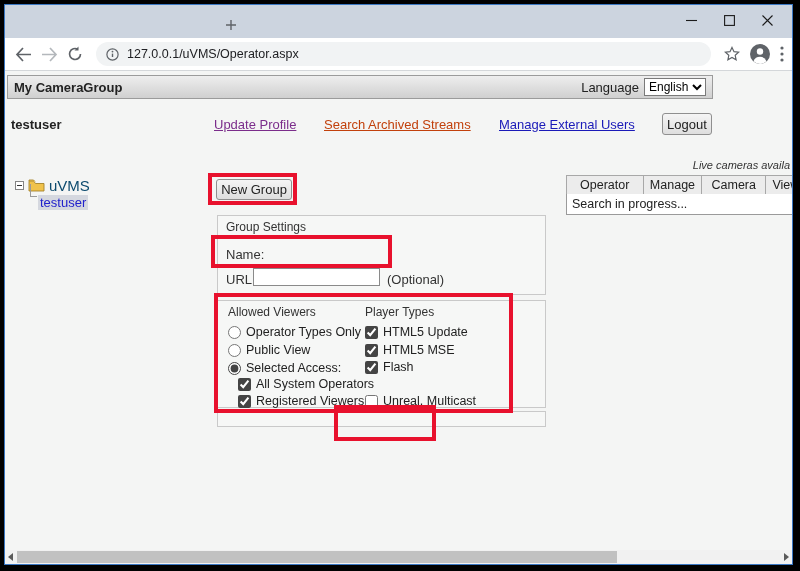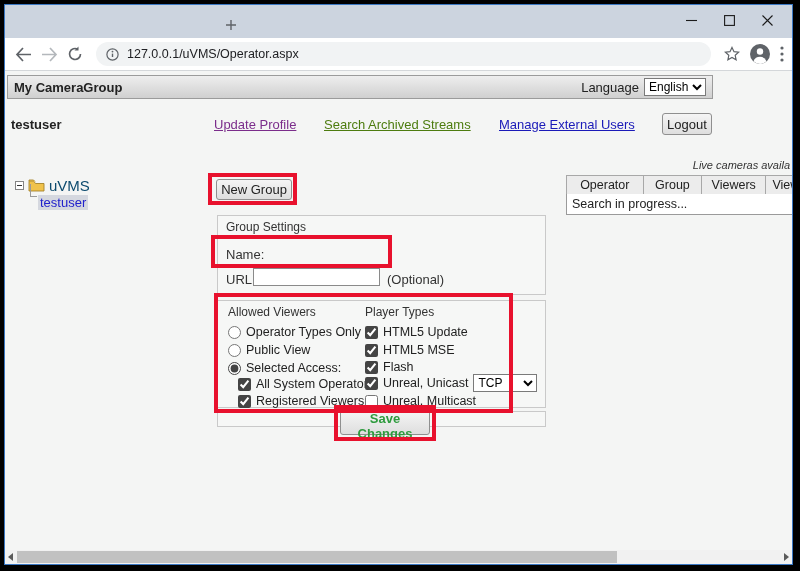--- a/index.html
+++ b/index.html
@@ -184,21 +184,21 @@
         <span class="lang-wrap">
           <span style="font-size:13px;">Language</span>
           <select>
             <option>English</option>
           </select>
         </span>
       </div>
 
       <span class="user-name">testuser</span>
       <a class="plain-link" style="left:209px;color:#7b2d8b;">Update Profile</a>
-      <a class="plain-link" style="left:319px;color:#4d7c0f;">Search Archived Streams</a>
+      <a class="plain-link" style="left:319px;color:#c2410c;">Search Archived Streams</a>
       <a class="plain-link" style="left:494px;color:#1a1ab8;">Manage External Users</a>
       <button class="btn logout-btn">Logout</button>
 
       <div class="tree-root">
         <span class="expander"></span>
         <span>
           <svg width="17" height="13" viewBox="0 0 17 13">
               <path d="M1 2.5h5l1.5 2H16v7.5H1z" fill="#f0c24b" stroke="#a5832a" stroke-width="0.9"></path>
               <path d="M1 2.5V1h4.5L7 2.5" fill="#f0c24b" stroke="#a5832a" stroke-width="0.9"></path>
             </svg>
@@ -249,48 +249,40 @@
           <span>HTML5 Update</span>
         </div>
         <div class="opt-row" style="left:147px;top:42px;">
           <input type="checkbox" checked="" style="">
           <span>HTML5 MSE</span>
         </div>
         <div class="opt-row" style="left:147px;top:59px;">
           <input type="checkbox" checked="" style="">
           <span>Flash</span>
         </div>
-        <div class="opt-row" style="left:147px;top:73px;">
-          <input type="checkbox" checked="" style="">
-          <span>Unreal, Unicast</span>
-          <select class="tcp-select">
-            <option>TCP</option>
-          </select>
-        </div>
         <div class="opt-row" style="left:147px;top:93px;">
           <input type="checkbox" style="">
           <span>Unreal, Multicast</span>
         </div>
       </div>
 
       <div class="fbox box3"></div>
-      <button class="btn save-btn green-text">Save Changes</button>
 
       <div class="annot annot-a"></div>
       <div class="annot annot-b"></div>
       <div class="annot annot-c"></div>
       <div class="annot annot-d"></div>
 
       <span class="live-note">Live cameras availa</span>
       <table class="live-table">
         <tbody>
             <tr>
           <th style="width:77px;">Operator</th>
-          <th style="width:59px;">Group</th>
-          <th style="width:64px;">Viewers</th>
+          <th style="width:59px;">Manage</th>
+          <th style="width:64px;">Camera</th>
           <th style="width:60px;">View Liv</th>
         </tr>
       </tbody>
         </table>
       <div class="live-status">Search in progress...</div>
 
       <div class="hscroll">
         <div class="hs-arrow hs-left"></div>
         <div class="hs-thumb"></div>
         <div class="hs-arrow hs-right"></div>

